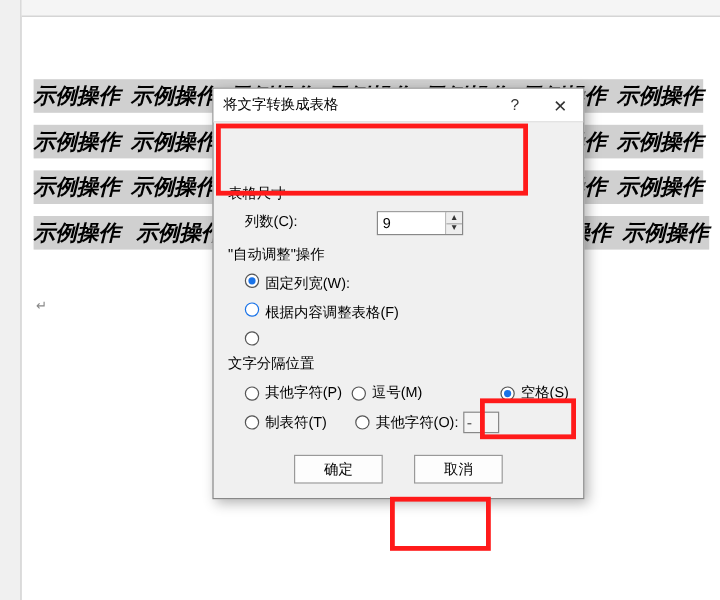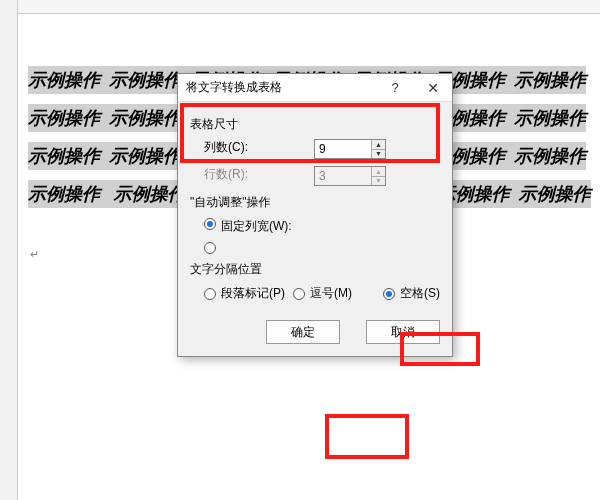--- a/index.html
+++ b/index.html
@@ -48,42 +48,42 @@
     position: absolute;
     left: 30px;
     top: 248px;
     font-size: 11px;
     color: #888;
   }
   .dialog {
     position: absolute;
     left: 177px;
     top: 73px;
-    width: 276px;
+    width: 310px;
     background: #f0f0f0;
     border: 1px solid #888;
     box-shadow: 3px 3px 10px rgba(0,0,0,0.3);
   }
   .titlebar {
     height: 28px;
     display: flex;
     align-items: center;
     padding-left: 8px;
     background: #fff;
     border-bottom: 1px solid #ddd;
   }
   .titlebar .title { flex: 1; font-size: 12px; }
   .titlebar .btn {
     width: 38px; height: 28px;
     display: flex; align-items: center; justify-content: center;
     font-size: 13px;
     color: #333;
   }
   .titlebar .btn.close { font-size: 14px; }
-  .body { padding: 8px 12px 12px 12px; }
+  .body { padding: 8px 12px 12px 12px; margin-top: 37px; }
   .group-label { margin: 6px 0 6px 0; }
   .row { display: flex; align-items: flex-start; margin: 5px 0 5px 14px; height: 22px; }
   .row label { width: 110px; }
   .row.disabled label, .row.disabled input { color: #888; }
   .spinner {
     display: inline-flex;
     align-items: stretch;
     height: 20px;
     border: 1px solid #888;
     background: #fff;
@@ -128,21 +128,21 @@
   }
   .radio.blue { border-color: #1a73e8; }
   .sep-row { display: flex; align-items: center; margin: 7px 0 7px 14px; gap: 8px; flex-wrap: nowrap; }
   .sep-item { display: inline-flex; align-items: center; }
   .other-input {
     width: 30px; height: 18px;
     border: 1px solid #888;
     background: #f5f5f5;
     margin-left: 4px;
   }
-  .btns { display: flex; justify-content: flex-end; gap: 26px; margin-top: 18px; }
+  .btns { display: flex; justify-content: center; gap: 26px; margin-top: 18px; }
   .btns button {
     width: 74px; height: 24px;
     background: #fdfdfd;
     border: 1px solid #999;
     font-size: 12px;
     font-family: inherit;
   }
   .hl {
     position: absolute;
     border: 4px solid #ff1a1a;
@@ -183,54 +183,60 @@
     <div class="row">
       <label>列数(C):</label>
       <div class="spinner">
         <input value="9" style="">
         <div class="arrows">
           <div class="arrow">▲</div>
           <div class="arrow">▼</div>
         </div>
       </div>
     </div>
-    <div class="row disabled">
-      <label>行数(R):</label>
-      <div class="spinner disabled">
-        <input disabled="" value="3" style="">
-        <div class="arrows">
-          <div class="arrow">▲</div>
-          <div class="arrow">▼</div>
-        </div>
-      </div>
-    </div>
 
     <div class="group-label">"自动调整"操作</div>
     <div class="radio-row">
       <span class="radio checked"></span>
       <span class="radio-label" style="width:110px">固定列宽(W):</span>
     </div>
     <div class="radio-row">
+      <span class="radio blue"></span>
+      <span class="radio-label">根据内容调整表格(F)</span>
+    </div>
+    <div class="radio-row">
       <span class="radio"></span>
     </div>
 
     <div class="group-label">文字分隔位置</div>
     <div class="sep-row">
       <span class="sep-item">
         <span class="radio"></span>
-        <span class="radio-label">段落标记(P)</span>
+        <span class="radio-label">其他字符(P)</span>
       </span>
       <span class="sep-item">
         <span class="radio"></span>
         <span class="radio-label">逗号(M)</span>
       </span>
       <span style="flex:1"></span>
       <span class="sep-item">
         <span class="radio checked"></span>
         <span class="radio-label">空格(S)</span>
+      </span>
+    </div>
+    <div class="sep-row">
+      <span class="sep-item">
+        <span class="radio"></span>
+        <span class="radio-label">制表符(T)</span>
+      </span>
+      <span style="width:8px"></span>
+      <span class="sep-item">
+        <span class="radio"></span>
+        <span class="radio-label">其他字符(O):</span>
+        <input class="other-input" disabled="" value="-" style="">
       </span>
     </div>
 
     <div class="btns">
       <button>确定</button>
       <button>取消</button>
     </div>
   </div>
 </div>
 

